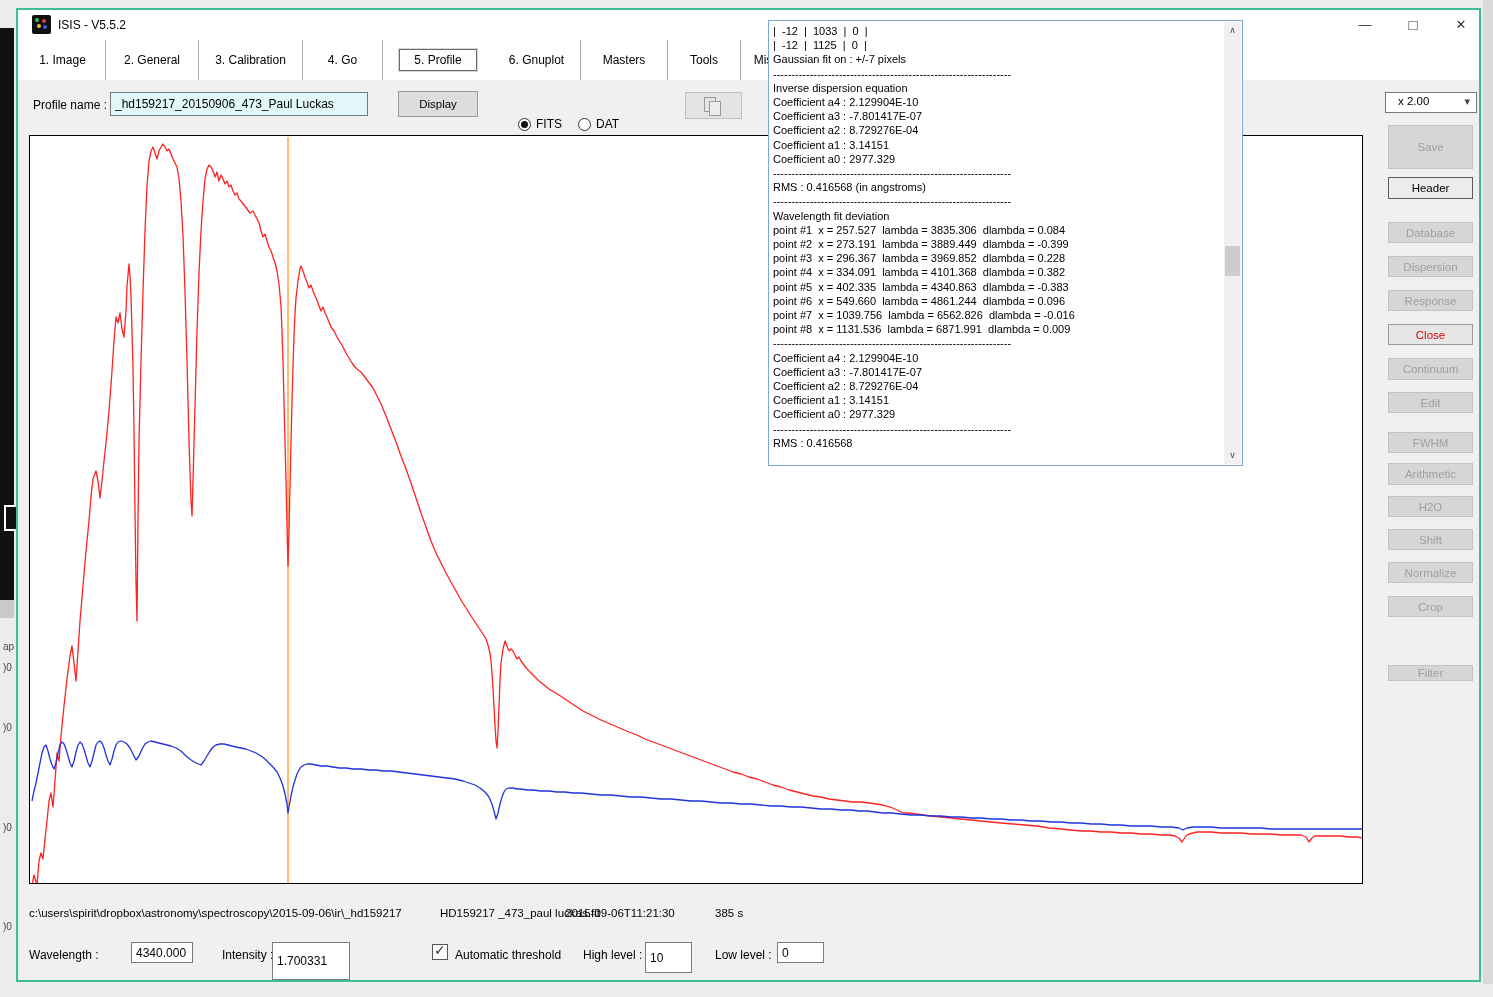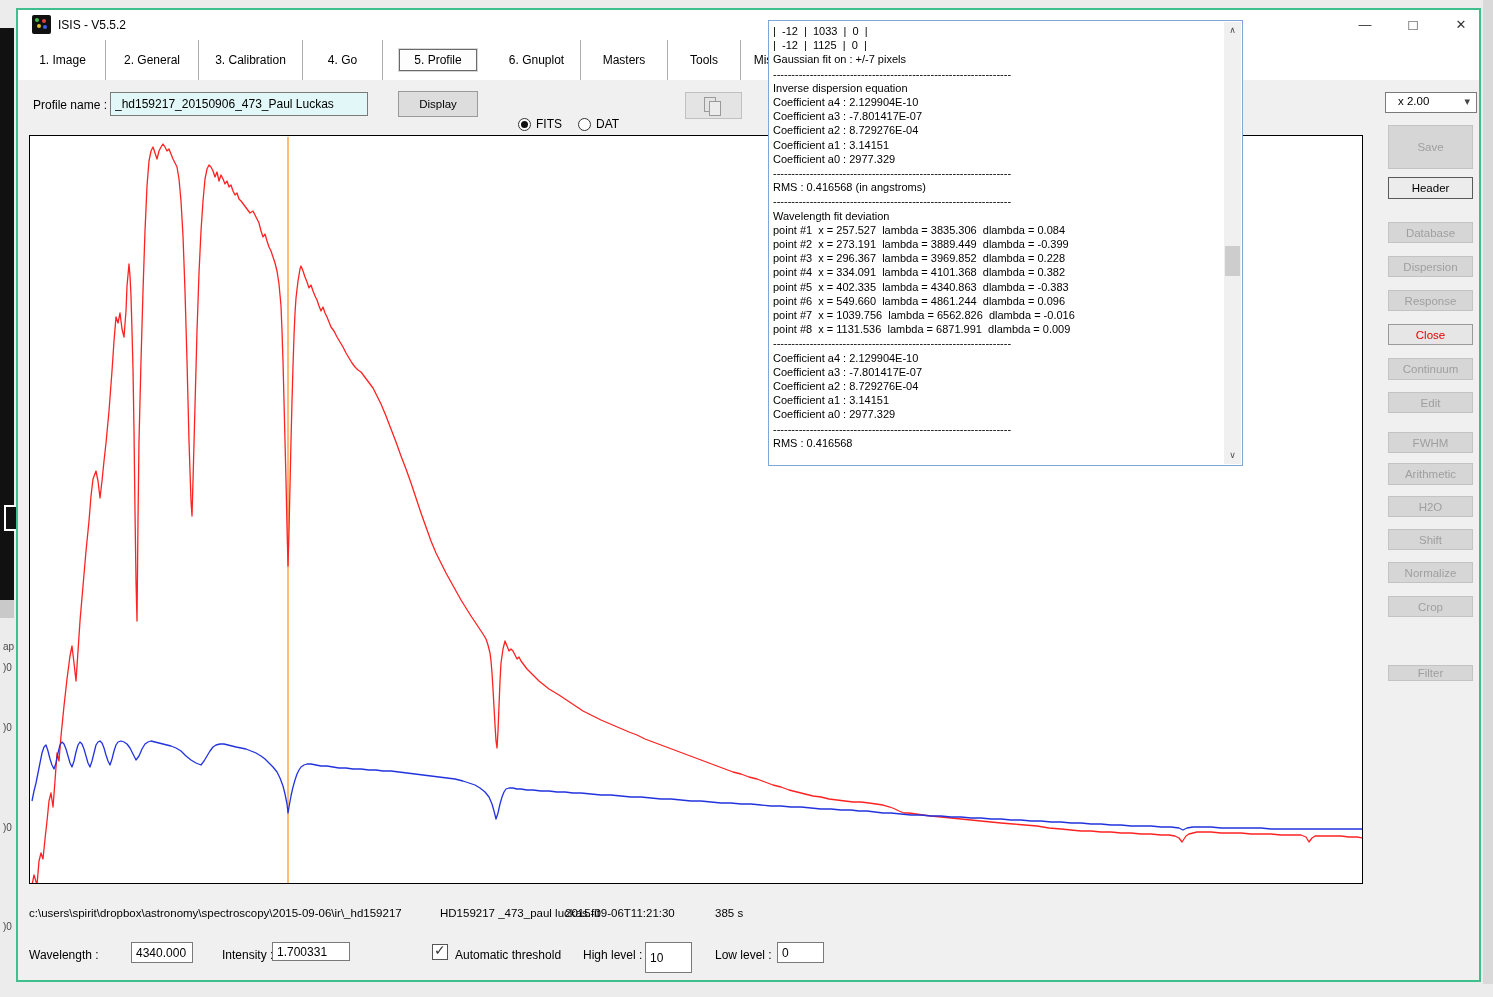--- a/index.html
+++ b/index.html
@@ -197,21 +197,21 @@
   </div>
 
   <span class="status-txt" style="left:29px;top:907px;">c:\users\spirit\dropbox\astronomy\spectroscopy\2015-09-06\ir\_hd159217</span>
   <span class="status-txt" style="left:440px;top:907px;">HD159217 _473_paul luckas.fit</span>
   <span class="status-txt" style="left:565px;top:907px;">2015-09-06T11:21:30</span>
   <span class="status-txt" style="left:715px;top:907px;">385 s</span>
 
   <span class="lbl" style="left:29px;top:948px;">Wavelength :</span>
   <input class="tbox" style="left: 131px; top: 942px; width: 62px; height: 21px;" value="4340.000">
   <span class="lbl" style="left:222px;top:948px;">Intensity :</span>
-  <input class="tbox" style="left: 272px; top: 942px; width: 78px; height: 19px;" value="1.700331">
+  <input class="tbox" style="left: 272px; top: 942px; width: 78px; height: 38px;" value="1.700331">
   <span class="chk checked" style="left:432px;top:944px;"></span>
   <span class="lbl" style="left:455px;top:948px;">Automatic threshold</span>
   <span class="lbl" style="left:583px;top:948px;">High level :</span>
   <input class="tbox" style="left: 645px; top: 942px; width: 47px; height: 31px;" value="10">
   <span class="lbl" style="left:715px;top:948px;">Low level :</span>
   <input class="tbox" style="left: 777px; top: 942px; width: 47px; height: 21px;" value="0">
 
 </div>
 
 </body></html>

